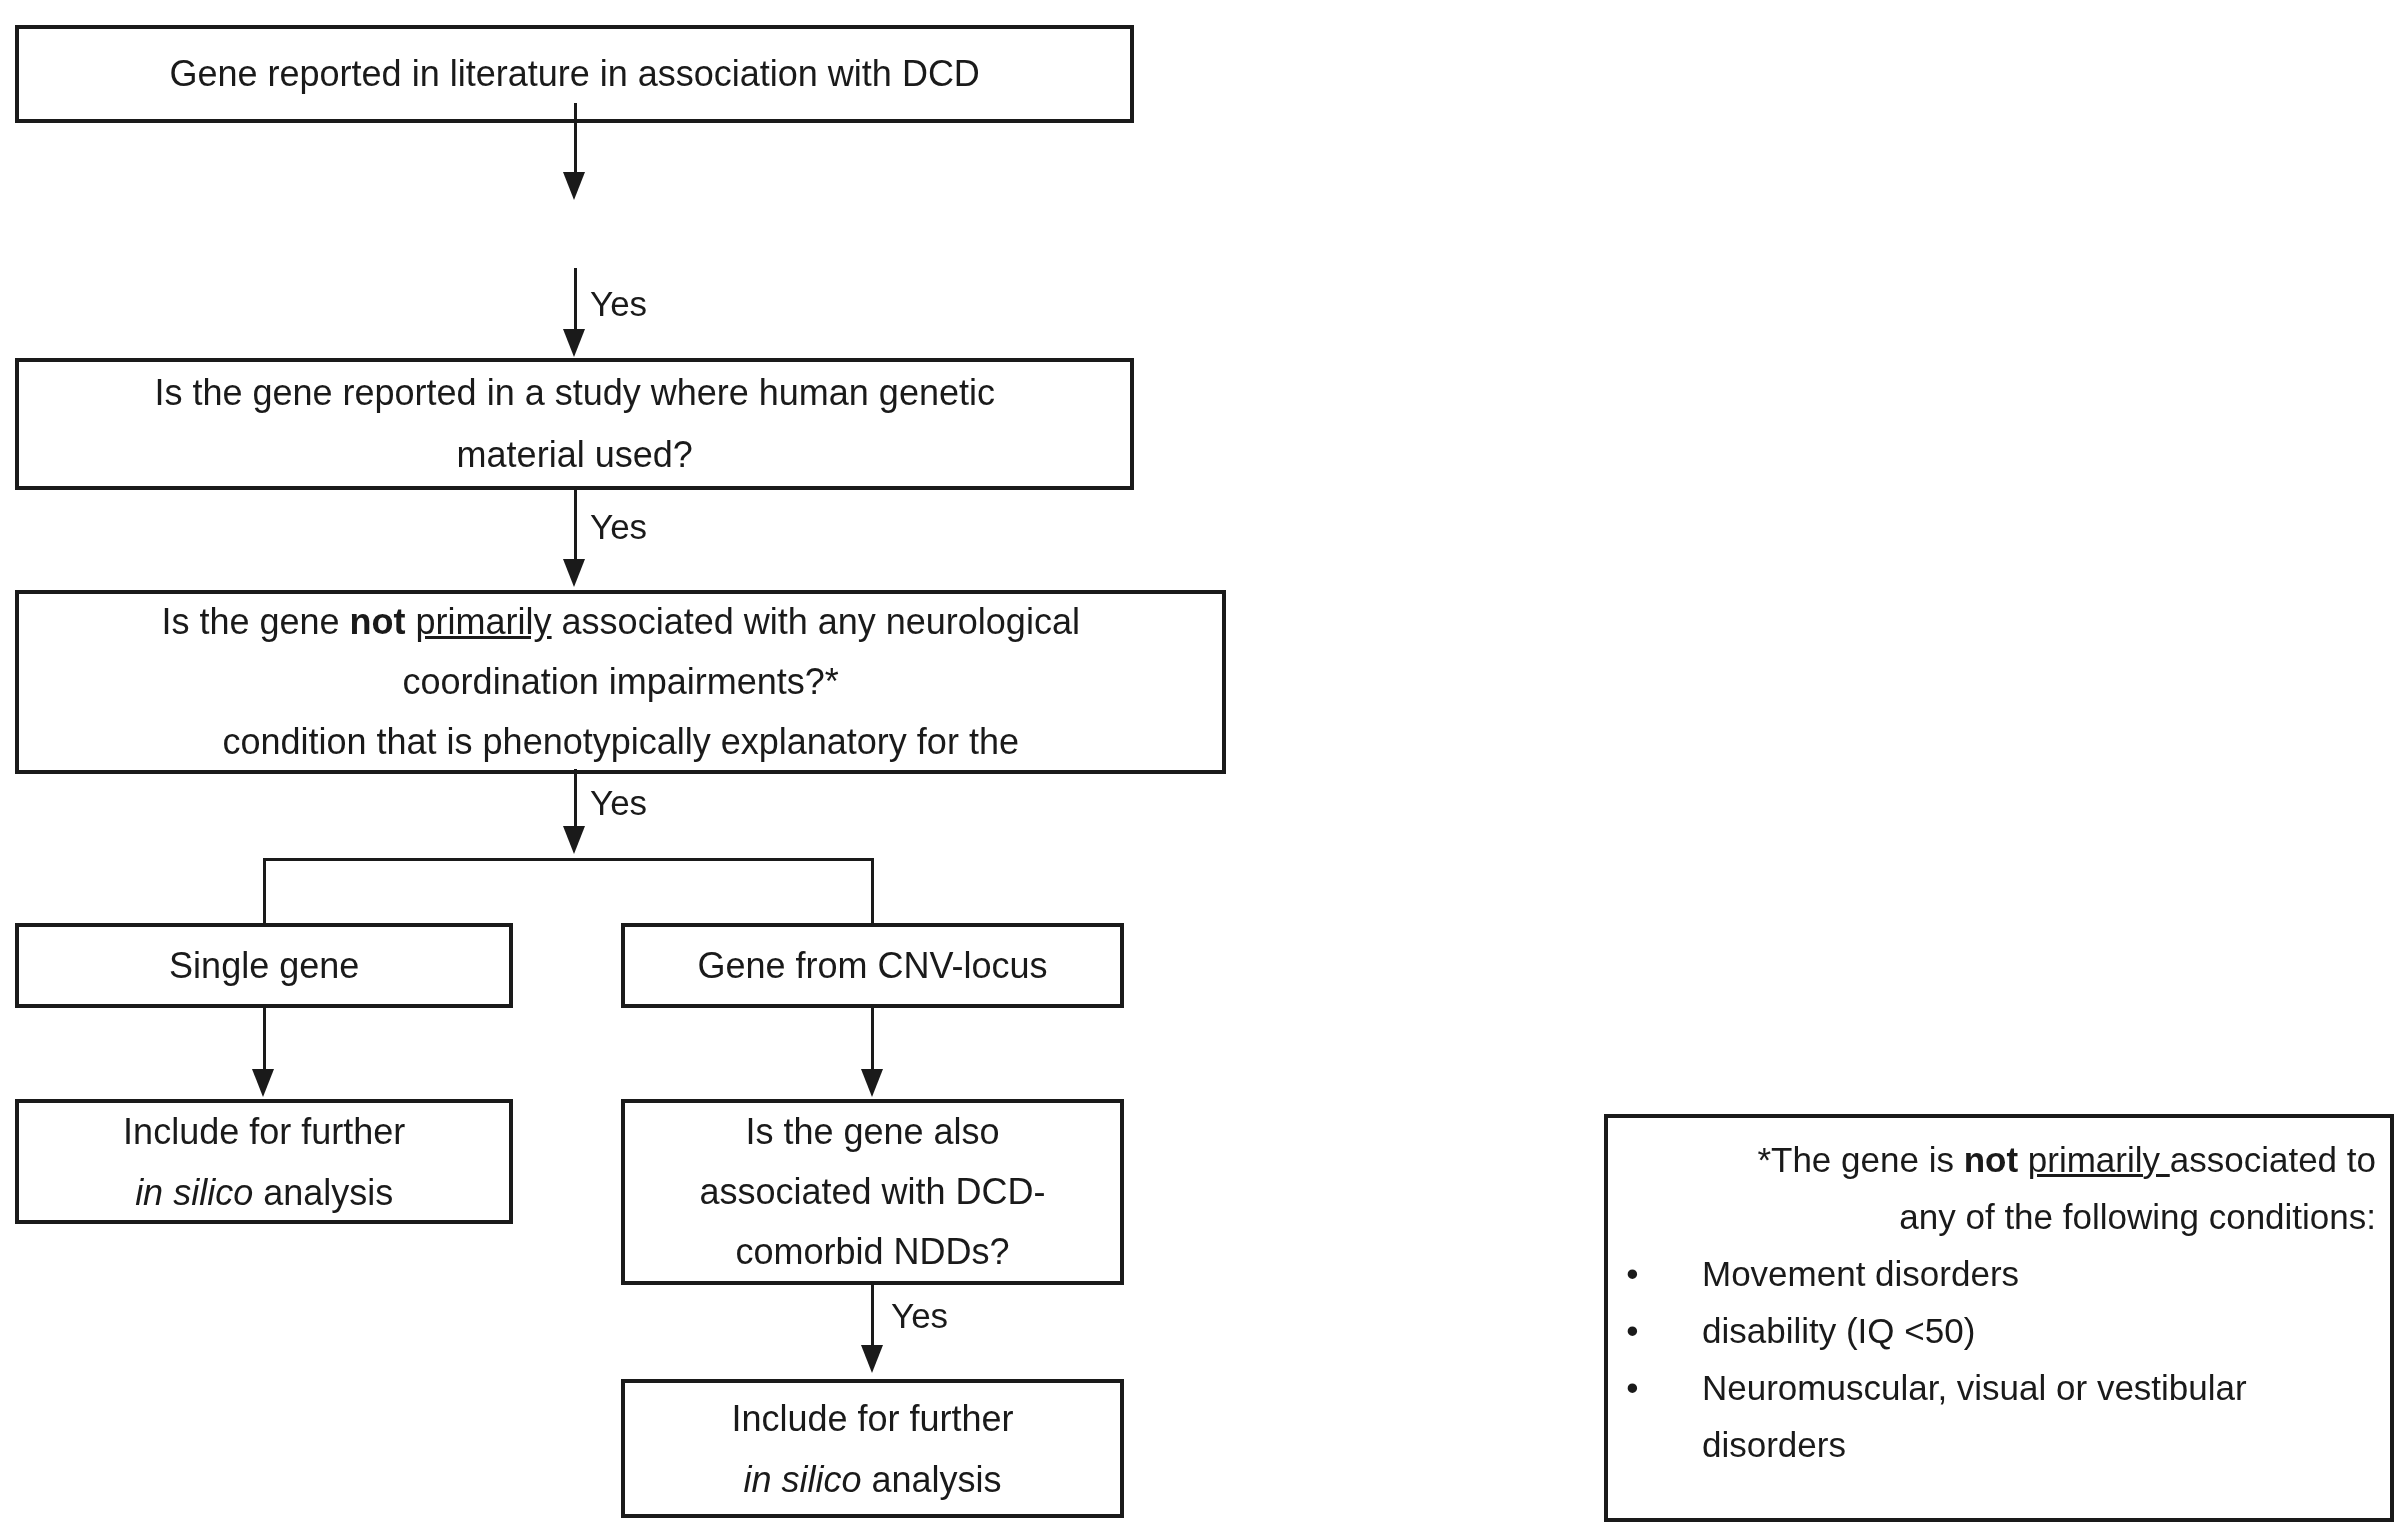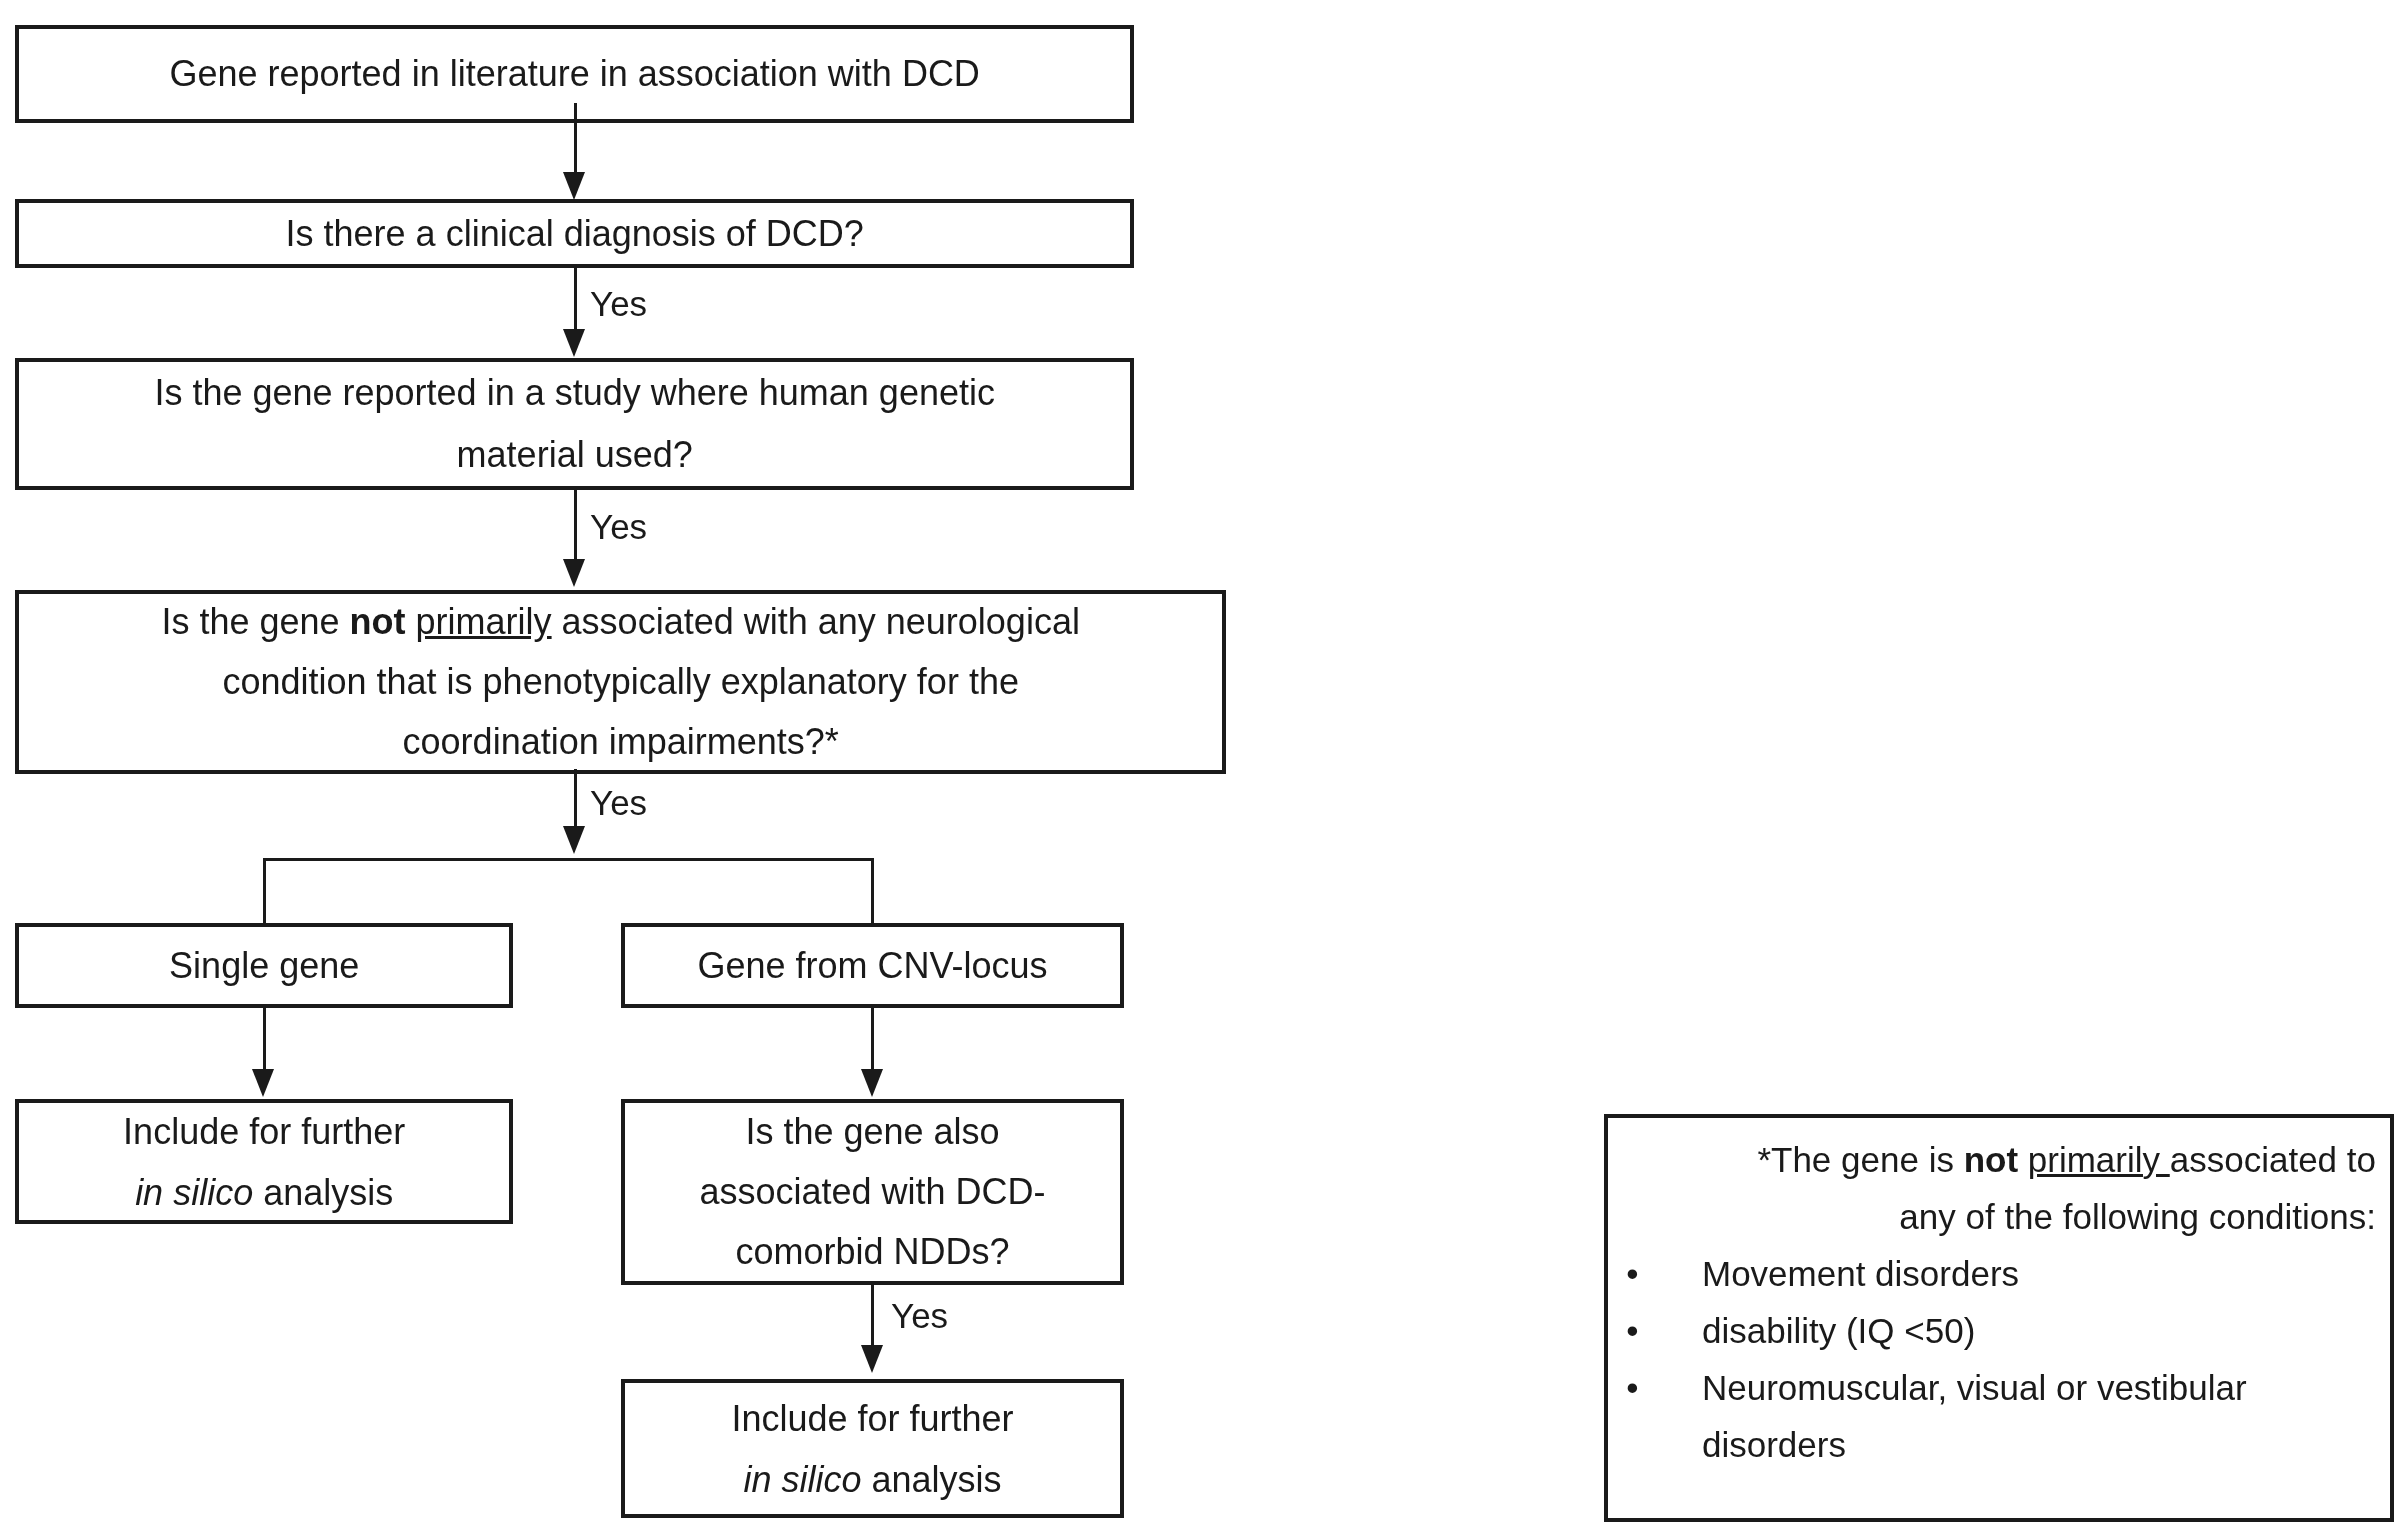--- a/index.html
+++ b/index.html
@@ -92,41 +92,38 @@
 
 <div id="canvas">
 
   <div class="box" style="left:15.2px; top:25px; width:1119px; height:98px;">
     <div class="line">Gene reported in literature in association with DCD</div>
   </div>
 
   <div class="vline" style="left:574px; top:103px; height:73px;"></div>
   <div class="arrowhead" style="left:563px; top:172px;"></div>
 
-  <div class="box" style="left:15.2px; top:199px; width:1119px; height:69px;">
-    <div class="line">Is there a clinical diagnosis of DCD?</div>
-  </div>
 
   <div class="vline" style="left:574px; top:268px; height:64px;"></div>
   <div class="arrowhead" style="left:563px; top:329px;"></div>
   <div class="edge-label" style="left:590px; top:283px;">Yes</div>
 
   <div class="box lh90" style="left:15.2px; top:358px; width:1119px; height:132px;">
     <div class="line">Is the gene reported in a study where human genetic</div>
     <div class="line">material used?</div>
   </div>
 
   <div class="vline" style="left:574px; top:490px; height:71px;"></div>
   <div class="arrowhead" style="left:563px; top:559px;"></div>
   <div class="edge-label" style="left:590px; top:506px;">Yes</div>
 
   <div class="box lh86" style="left:15.2px; top:590px; width:1211px; height:184px;">
     <div class="line"><span>Is the gene </span><b>not</b><span> </span><span class="und">primarily</span><span> associated with any neurological</span></div>
+    <div class="line">coordination impairments?*</div>
     <div class="line">condition that is phenotypically explanatory for the</div>
-    <div class="line">coordination impairments?*</div>
   </div>
 
   <div class="vline" style="left:574px; top:769px; height:60px;"></div>
   <div class="arrowhead" style="left:563px; top:826px;"></div>
   <div class="edge-label" style="left:590px; top:782px;">Yes</div>
 
   <div class="hline" style="left:263px; top:858px; width:611px;"></div>
   <div class="vline" style="left:263px; top:858px; height:65px;"></div>
   <div class="vline" style="left:871px; top:858px; height:65px;"></div>
 

